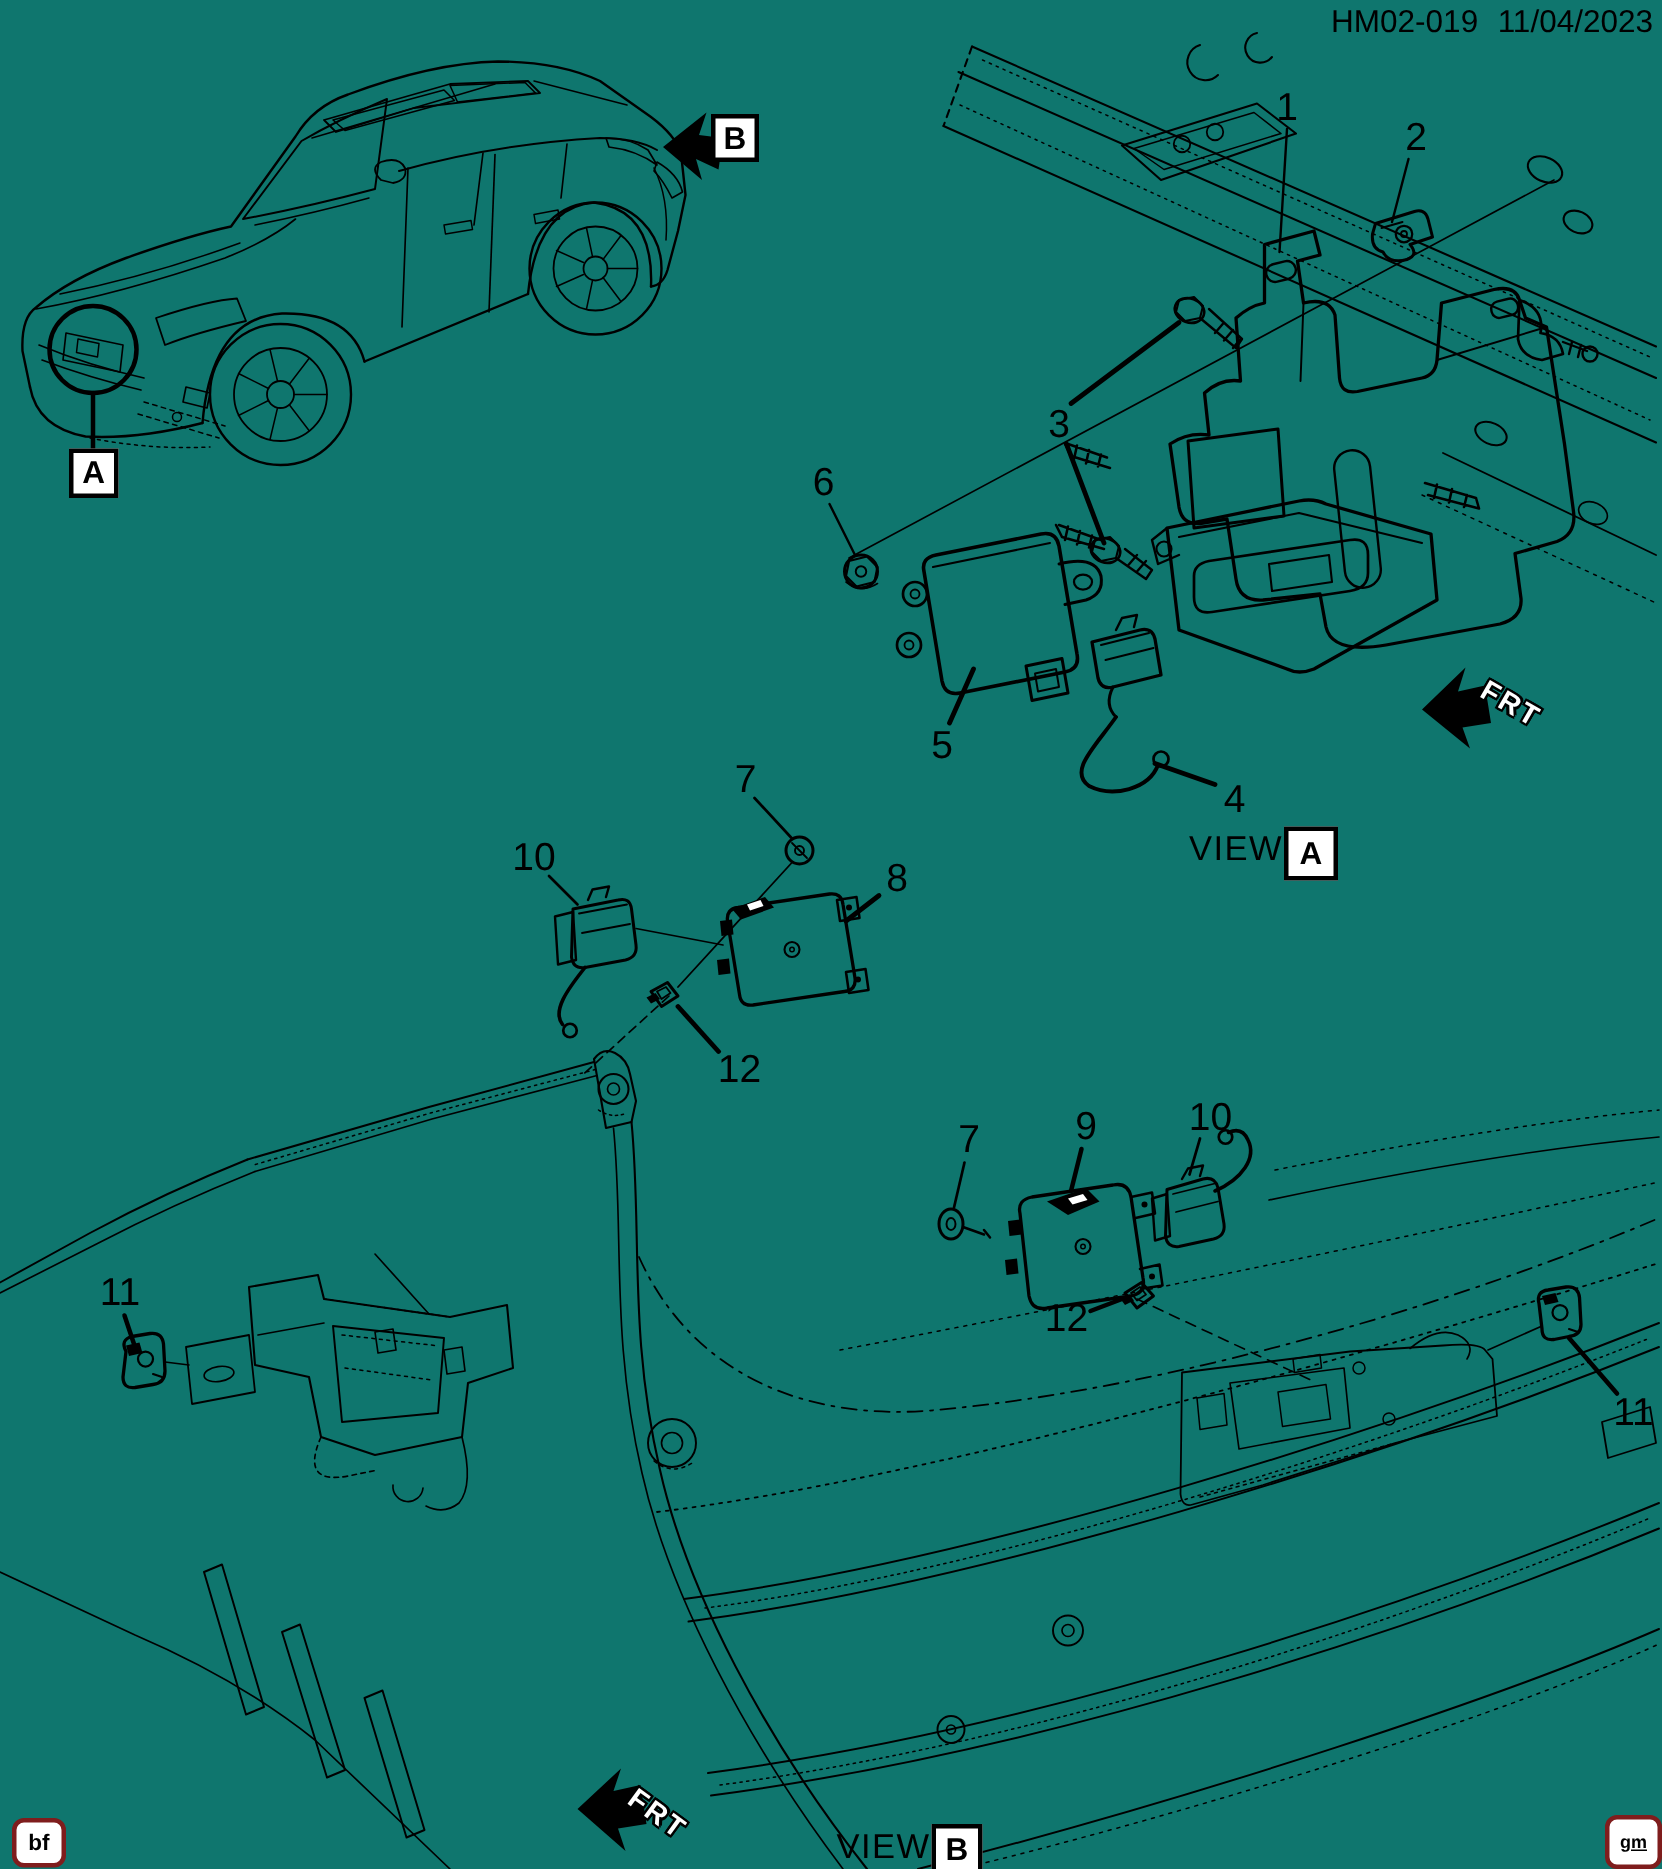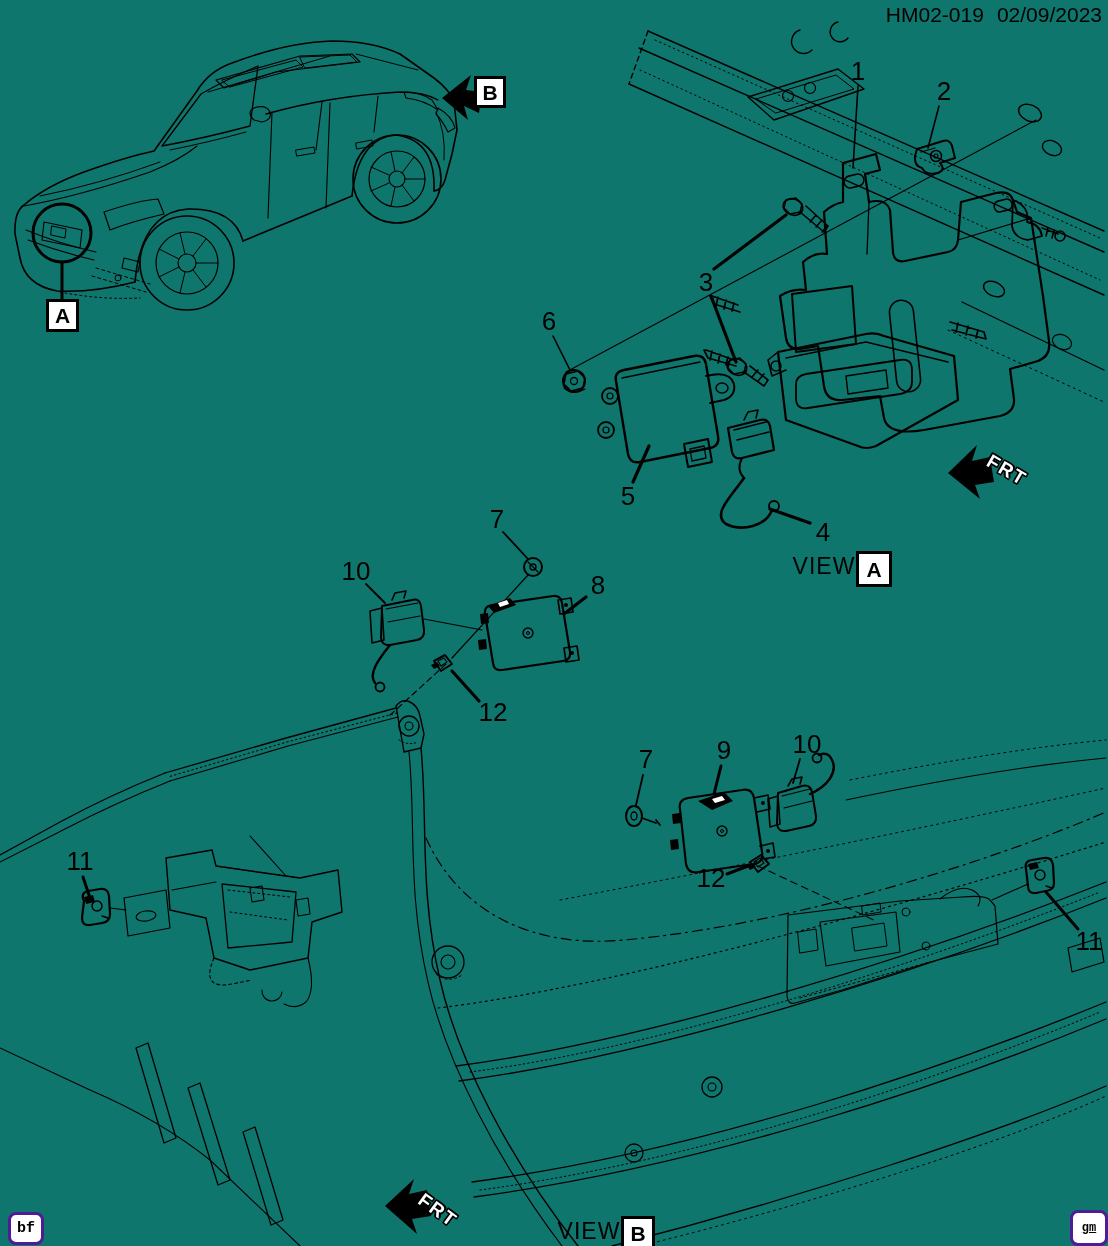--- a/index.html
+++ b/index.html
@@ -6,21 +6,21 @@
   .stage{position:relative;width:1108px;height:1246px;background:#0f766e;overflow:hidden;
          font-family:"Liberation Sans",sans-serif;color:#000;}
   svg.art{position:absolute;left:0;top:0;}
   .lbl{position:absolute;transform:translate(-50%,-50%);font-size:26px;line-height:1;
        white-space:nowrap;font-weight:500;}
   .viewword{position:absolute;transform:translate(-50%,-50%);font-size:23px;letter-spacing:1px;line-height:1;}
   .boxletter{position:absolute;display:flex;align-items:center;justify-content:center;
              border:3px solid #000;background:#fff;font-size:21px;font-weight:bold;line-height:1;}
   .header{position:absolute;top:4px;right:6px;font-size:21px;display:flex;gap:13px;line-height:1;}
   .badge{position:absolute;display:flex;align-items:center;justify-content:center;
-         border:3px solid #4c1d95;border-radius:8px;background:#fff;font-weight:600;line-height:1;font-family:Liberation Mono, monospace;}
+         border:3px solid #7f1d1d;border-radius:8px;background:#fff;font-weight:600;line-height:1;}
   .frt{position:absolute;transform:translate(-50%,-50%) rotate(30deg);font-size:19px;font-weight:bold;
        letter-spacing:2px;color:#fff;line-height:1;
        text-shadow:-1.5px -1.5px 0 #000,1.5px -1.5px 0 #000,-1.5px 1.5px 0 #000,1.5px 1.5px 0 #000,
                    -1.5px 0 0 #000,1.5px 0 0 #000,0 -1.5px 0 #000,0 1.5px 0 #000;}
 </style>
 </head>
 <body>
 
 <div class="stage">
 
@@ -366,21 +366,21 @@
       <path d="M 727 874 L 748 866" stroke-width="3"></path>
       <path d="M 1046 892 L 1078 929" stroke-width="3"></path>
     </g>
 
     <polygon points="385,1206 414,1179 409,1194 427,1190 431,1216 412,1219 417,1234" fill="#000" stroke="none"></polygon>
   </g>
 </svg>
 
   <div class="header">
     <span>HM02-019</span>
-    <span>02/09/2023</span>
+    <span>11/04/2023</span>
   </div>
 
   <div class="boxletter" style="left:46px;top:299px;width:27px;height:27px;">A</div>
   <div class="boxletter" style="left:474px;top:76px;width:26px;height:26px;">B</div>
 
   <div class="lbl" style="left:858px;top:71px;">1</div>
   <div class="lbl" style="left:944px;top:91px;">2</div>
   <div class="lbl" style="left:706px;top:282px;">3</div>
   <div class="lbl" style="left:823px;top:532px;">4</div>
   <div class="lbl" style="left:628px;top:496px;">5</div>

